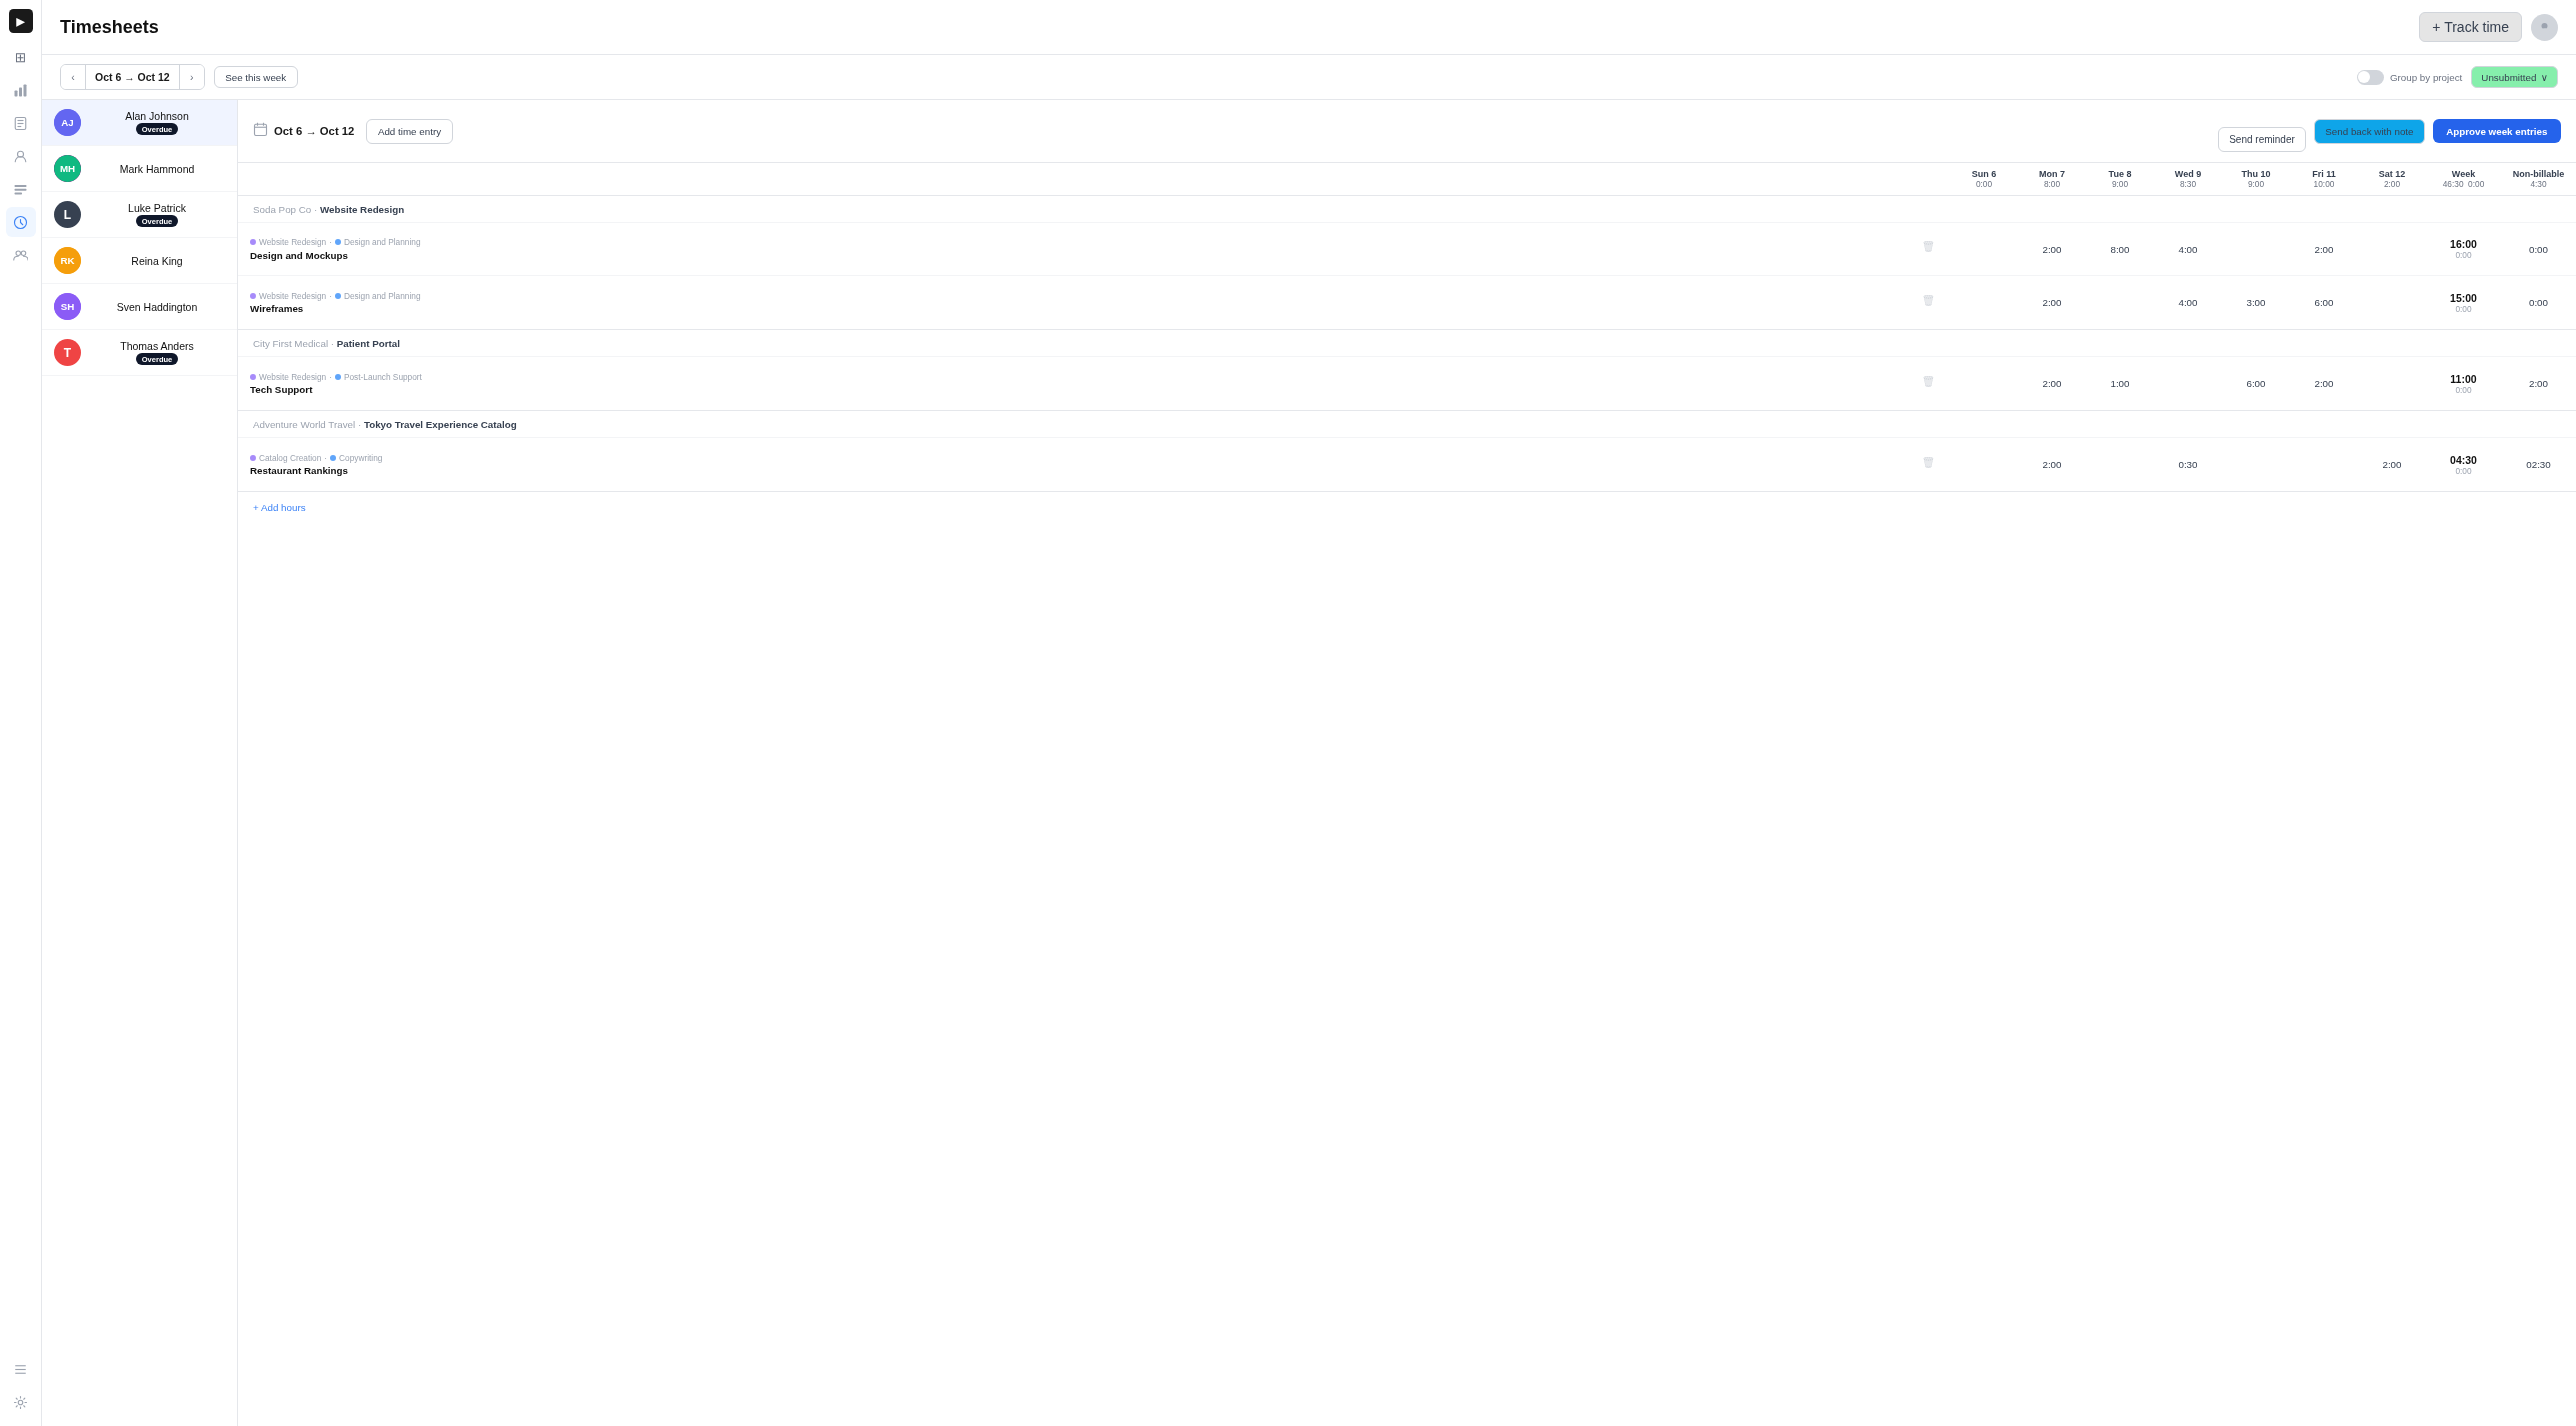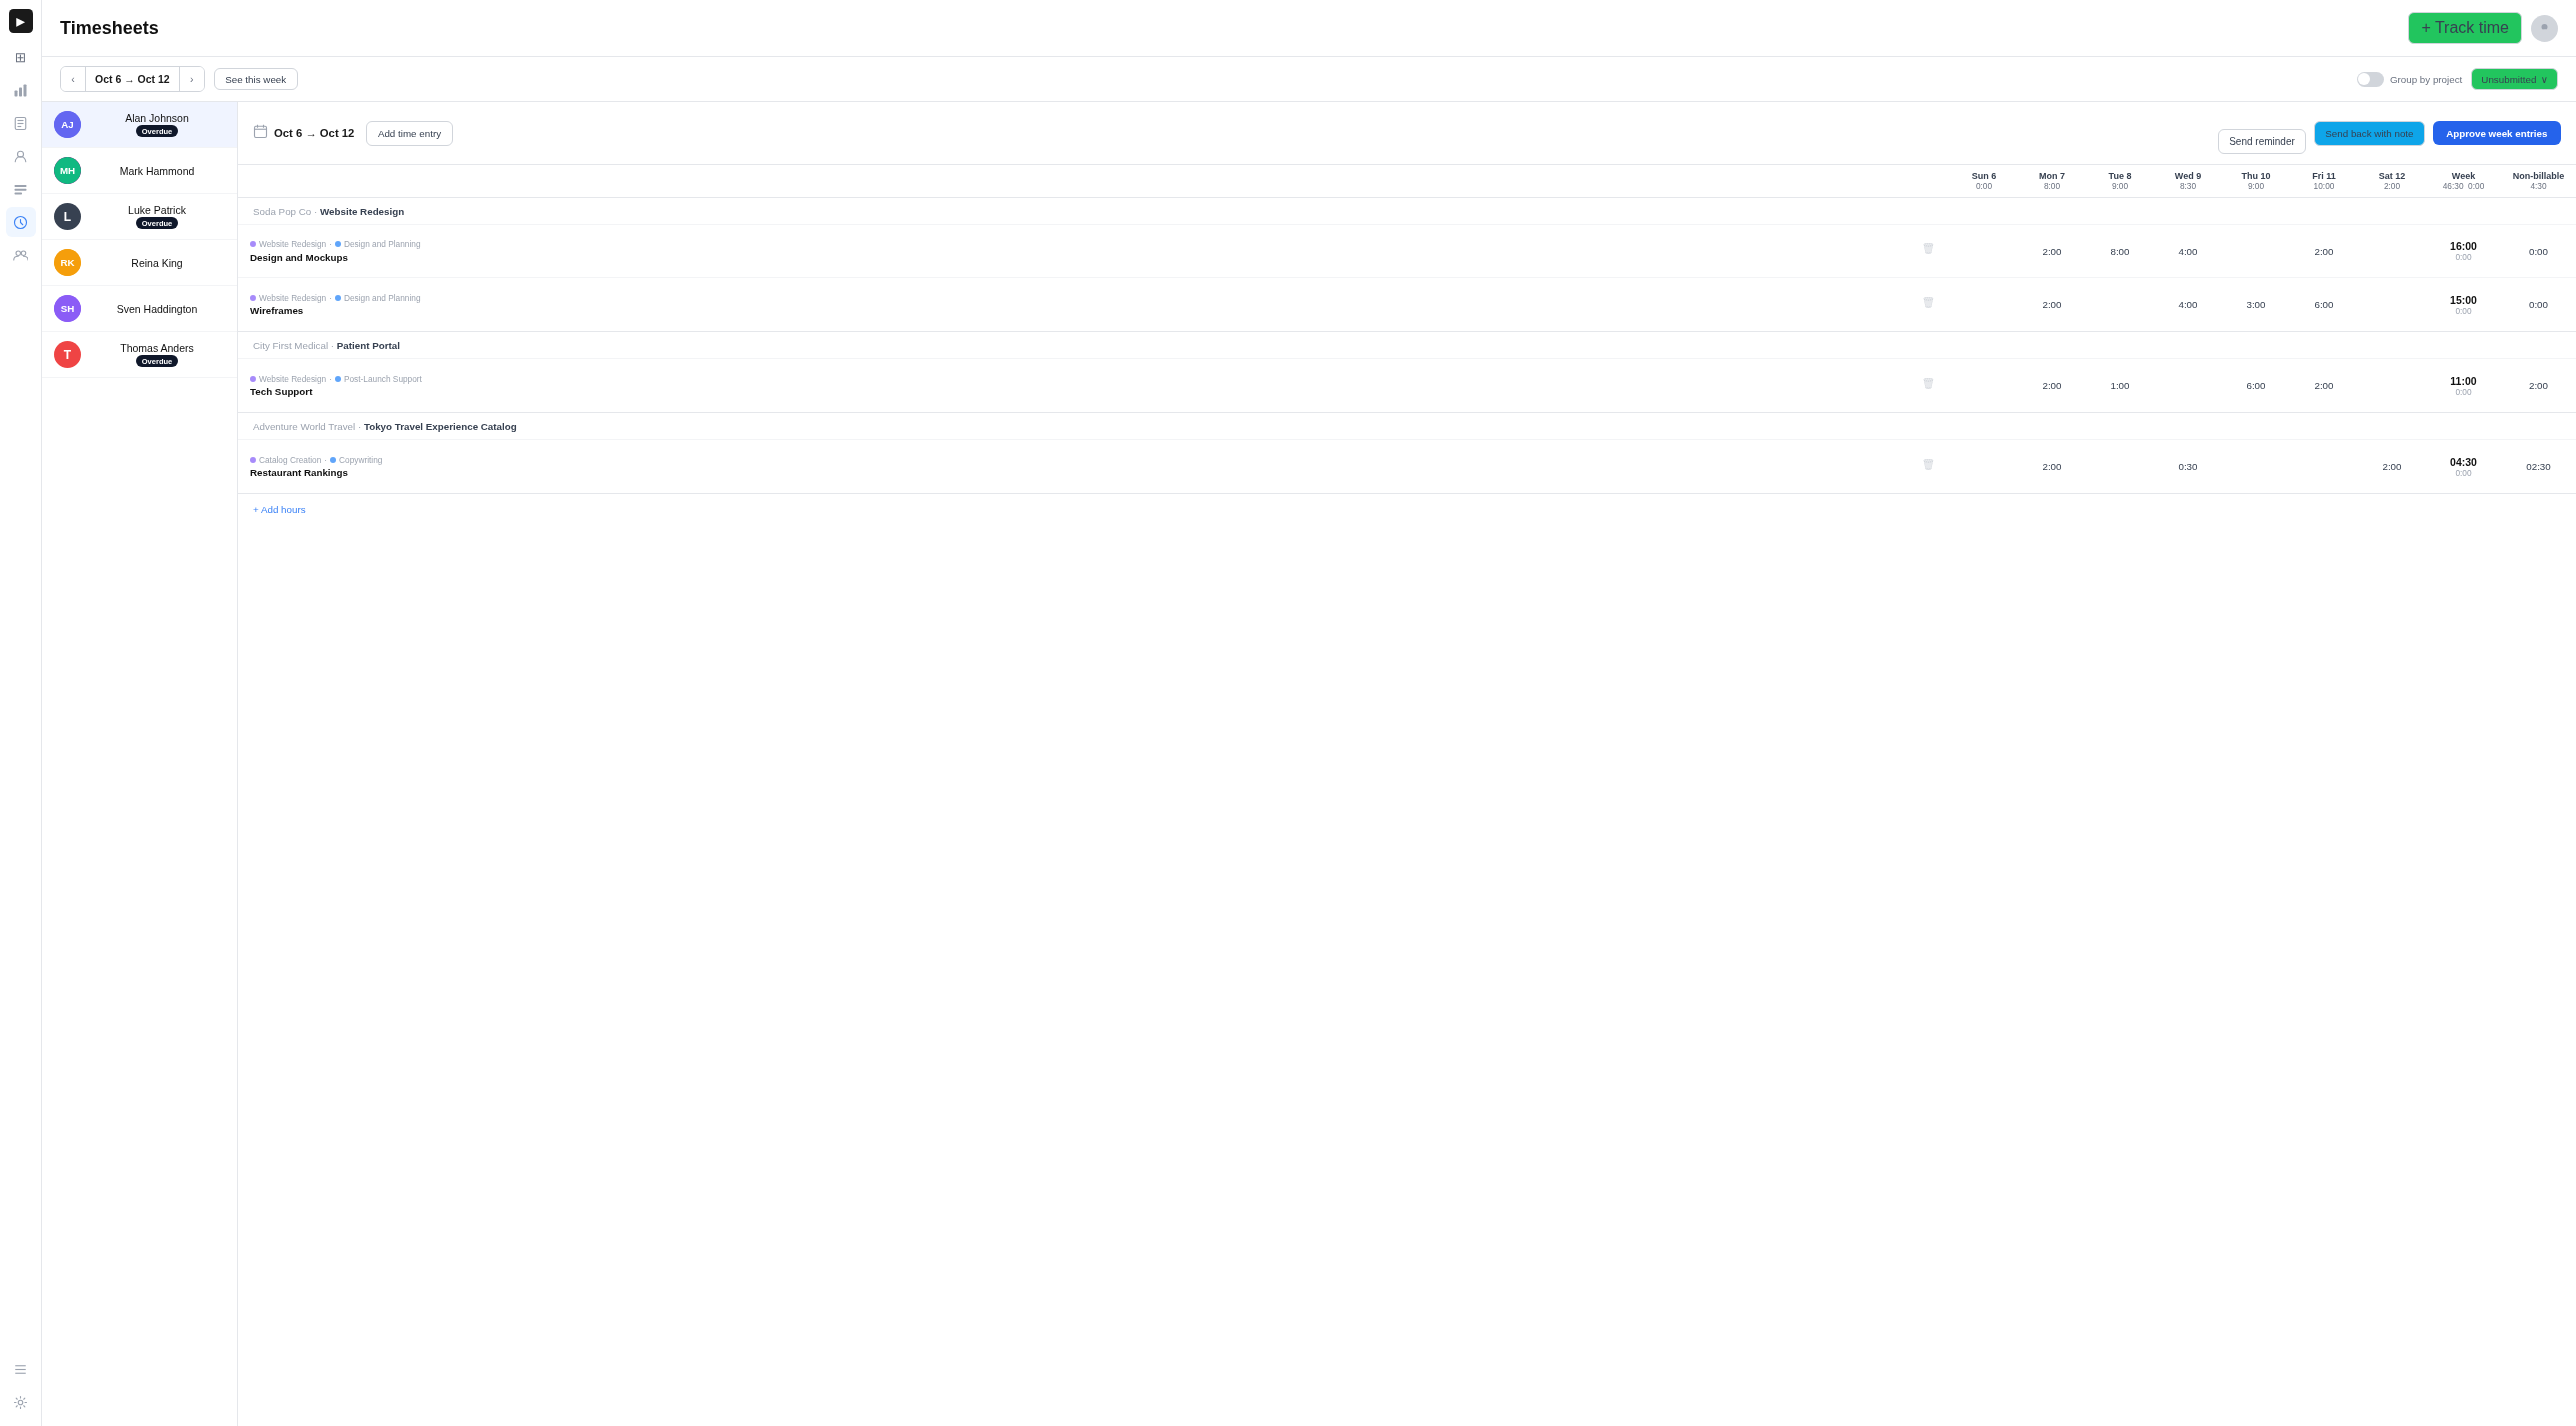--- a/index.html
+++ b/index.html
@@ -32,41 +32,41 @@
     .main-content { flex: 1; display: flex; flex-direction: column; overflow: hidden; }
 
     
     .top-header {
       display: flex; align-items: center; justify-content: space-between;
       padding: 12px 18px; border-bottom: 0.8px solid #e5e7eb;
       flex-shrink: 0;
     }
     .page-title { font-size: 18px; font-weight: 700; color: #111; }
     .track-time-btn {
-      background: #22c55e; border: 0.8px solid #d1d5db; border-radius: 6px;
-      padding: 6px 12px; font-size: 16px; font-weight: 500; cursor: pointer;
+      background: #e5e5e5; border: 0.8px solid #d1d5db; border-radius: 6px;
+      padding: 6px 12px; font-size: 14px; font-weight: 500; cursor: pointer;
       display: flex; align-items: center; gap: 4.5px; color: #374151;
     }
     .header-right { display: flex; align-items: center; gap: 9px; }
     .avatar-icon { width: 27px; height: 27px; border-radius: 50%; background: #d1d5db; display: flex; align-items: center; justify-content: center; font-size: 12px; color: #6b7280; }
 
     
     .sub-header {
       display: flex; align-items: center; padding: 9px 18px;
       border-bottom: 0.8px solid #e5e7eb; gap: 9px; flex-shrink: 0;
     }
     .week-nav { display: flex; align-items: center; gap: 0; border: 0.8px solid #d1d5db; border-radius: 6px; overflow: hidden; }
     .week-nav-btn { width: 24px; height: 24px; background: #fff; border: none; cursor: pointer; display: flex; align-items: center; justify-content: center; color: #6b7280; font-size: 10.5px; }
     .week-range { padding: 0 9px; font-weight: 600; font-size: 10.5px; border-left: 0.8px solid #d1d5db; border-right: 0.8px solid #d1d5db; height: 24px; display: flex; align-items: center; }
     .see-this-week-btn { background: #fff; border: 0.8px solid #d1d5db; border-radius: 6px; padding: 4.5px 10.5px; font-size: 9.8px; cursor: pointer; color: #374151; }
     .sub-header-right { margin-left: auto; display: flex; align-items: center; gap: 9px; justify-content: flex-end; }
     .group-by-label { font-size: 9.8px; color: #6b7280; display: flex; align-items: center; gap: 6px; }
     .toggle { width: 27px; height: 15px; background: #d1d5db; border-radius: 7.5px; position: relative; cursor: pointer; }
     .toggle-thumb { width: 12px; height: 12px; background: #fff; border-radius: 50%; position: absolute; top: 1.5px; left: 1.5px; transition: left 0.2s; }
-    .status-dropdown { background: #22c55e; border: 0.8px solid #d1d5db; border-radius: 6px; padding: 4.5px 9px; font-size: 9.8px; cursor: pointer; display: flex; align-items: center; gap: 4.5px; color: #374151; }
+    .status-dropdown { background: #86efac; border: 0.8px solid #d1d5db; border-radius: 6px; padding: 4.5px 9px; font-size: 9.8px; cursor: pointer; display: flex; align-items: center; gap: 4.5px; color: #374151; }
 
     
     .content-area { display: flex; flex: 1; overflow: hidden; }
 
     
     .team-panel { width: 196px; border-right: 0.8px solid #e5e7eb; overflow-y: auto; flex-shrink: 0; }
     .team-member {
       display: flex; align-items: center; gap: 8px;
       padding: 9px 12px; cursor: pointer; border-bottom: 0.8px solid #f3f4f6; text-align: center;
     }

